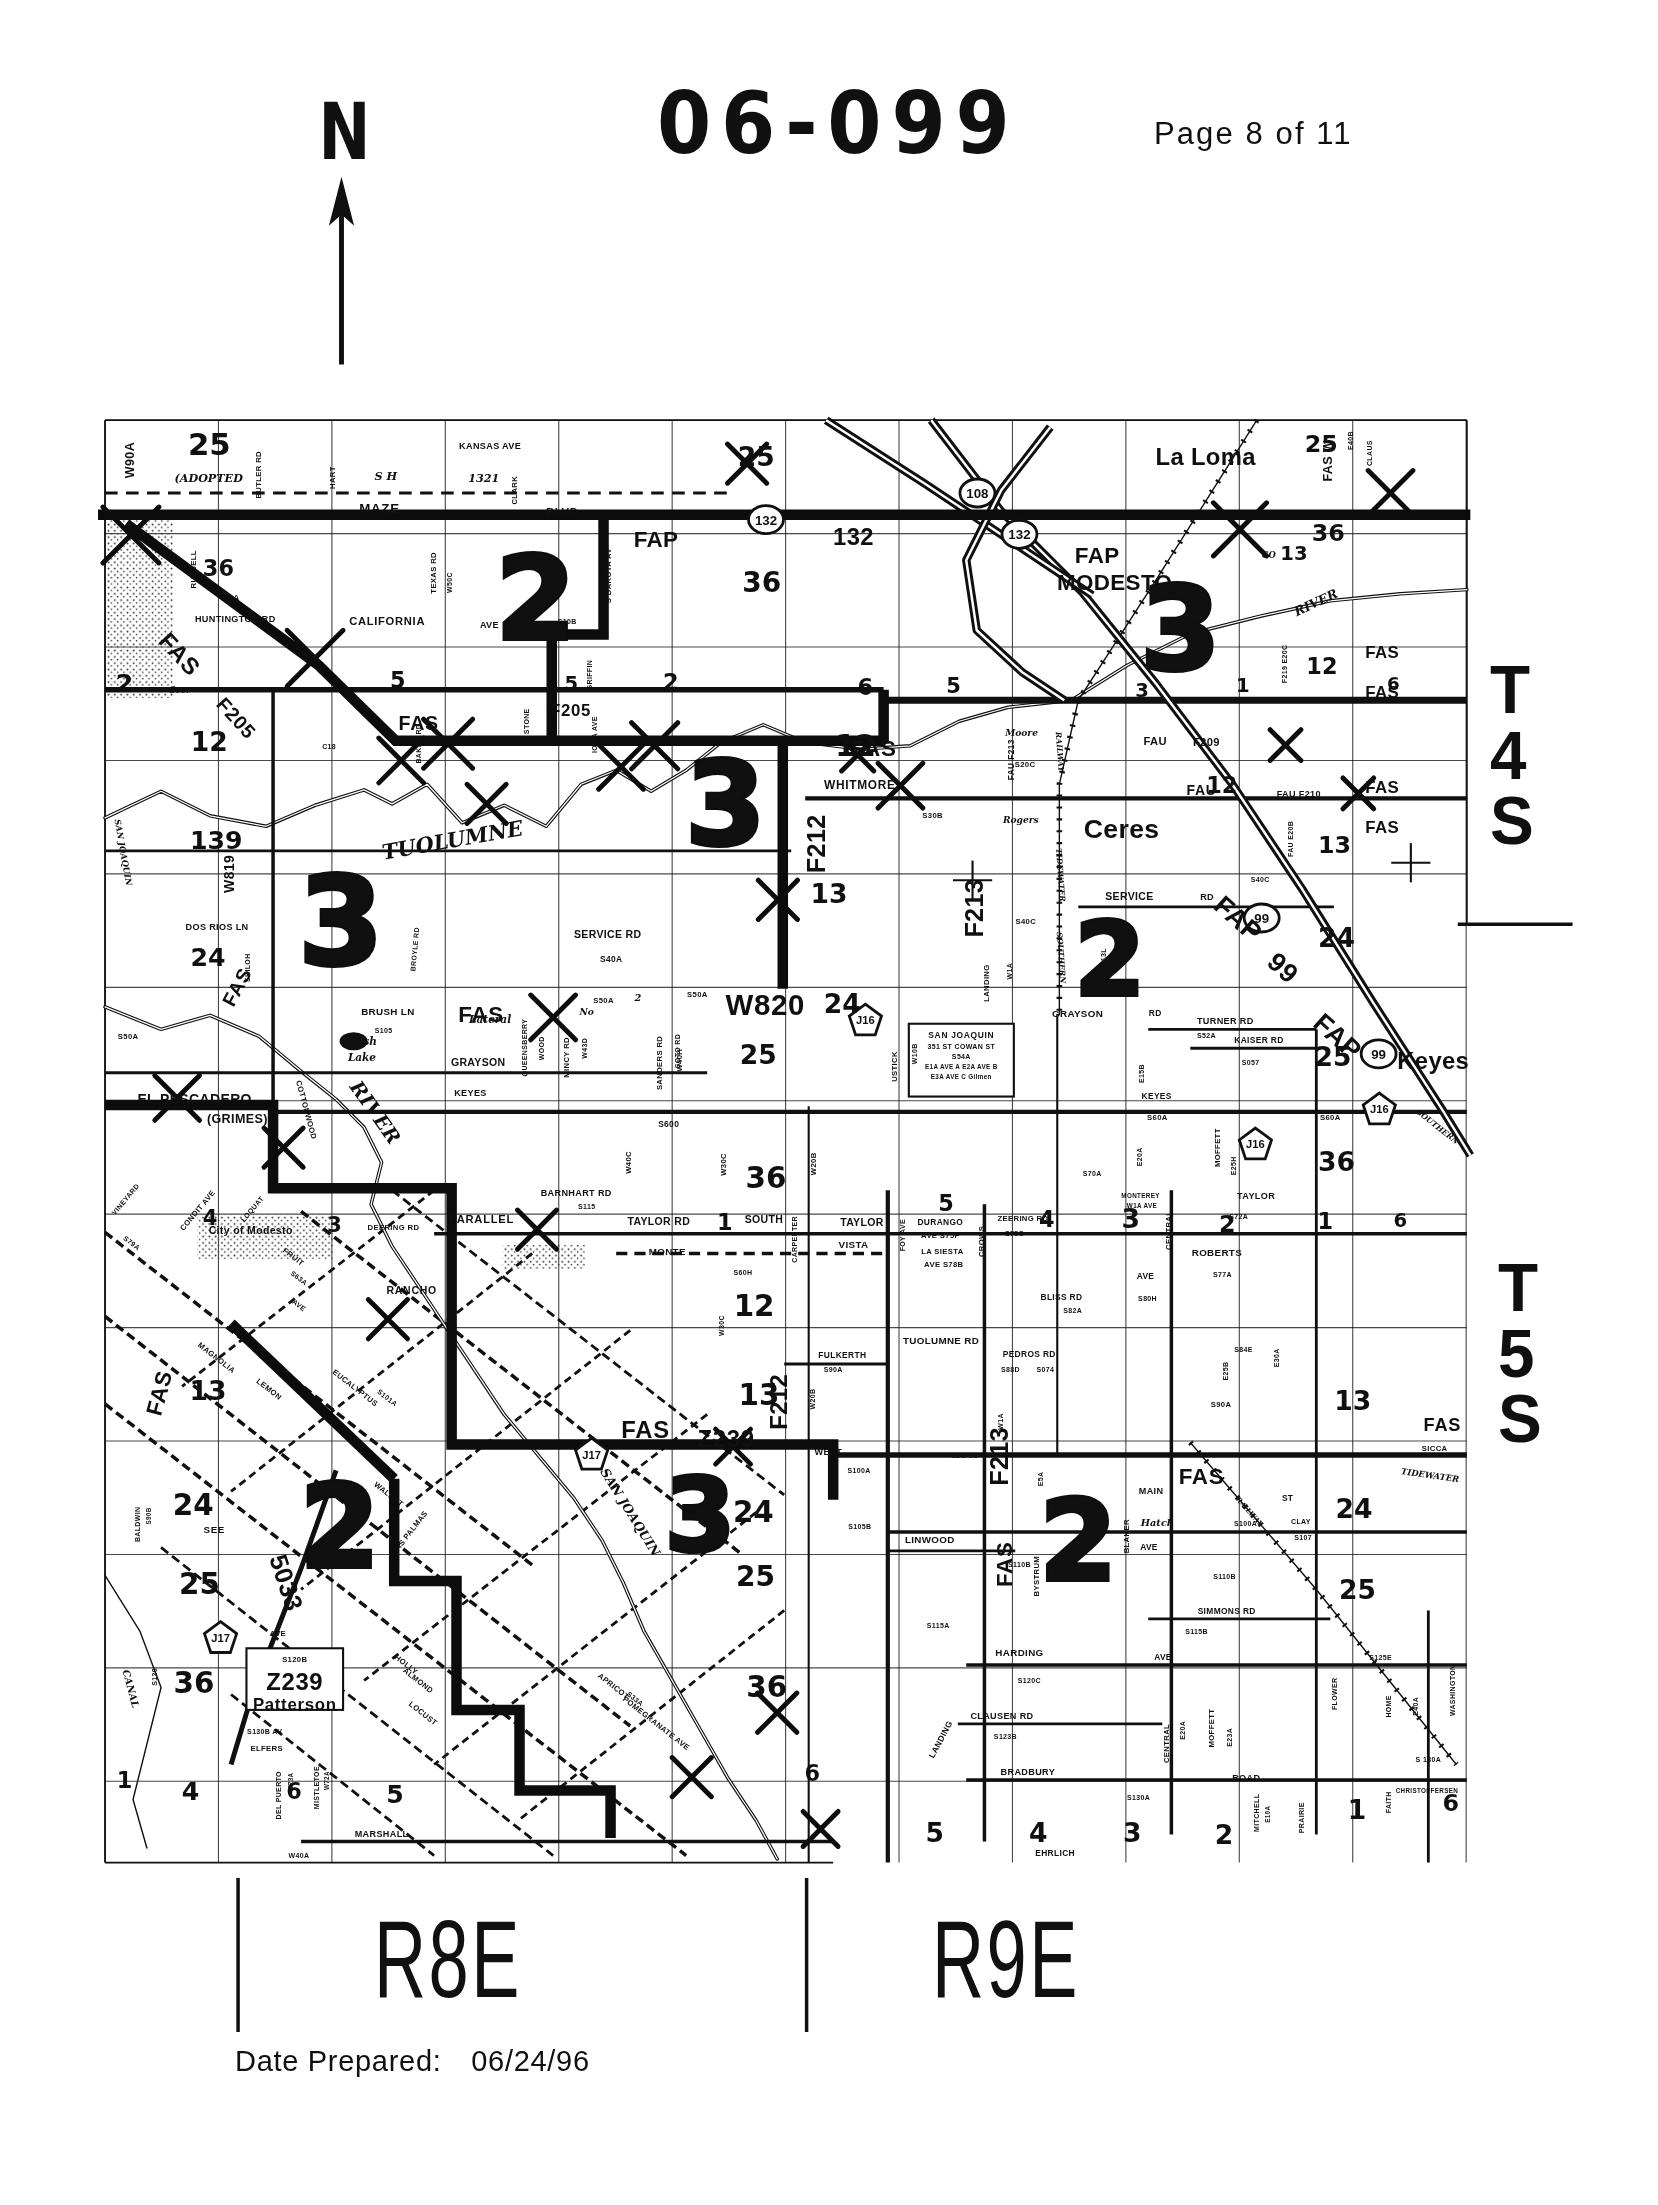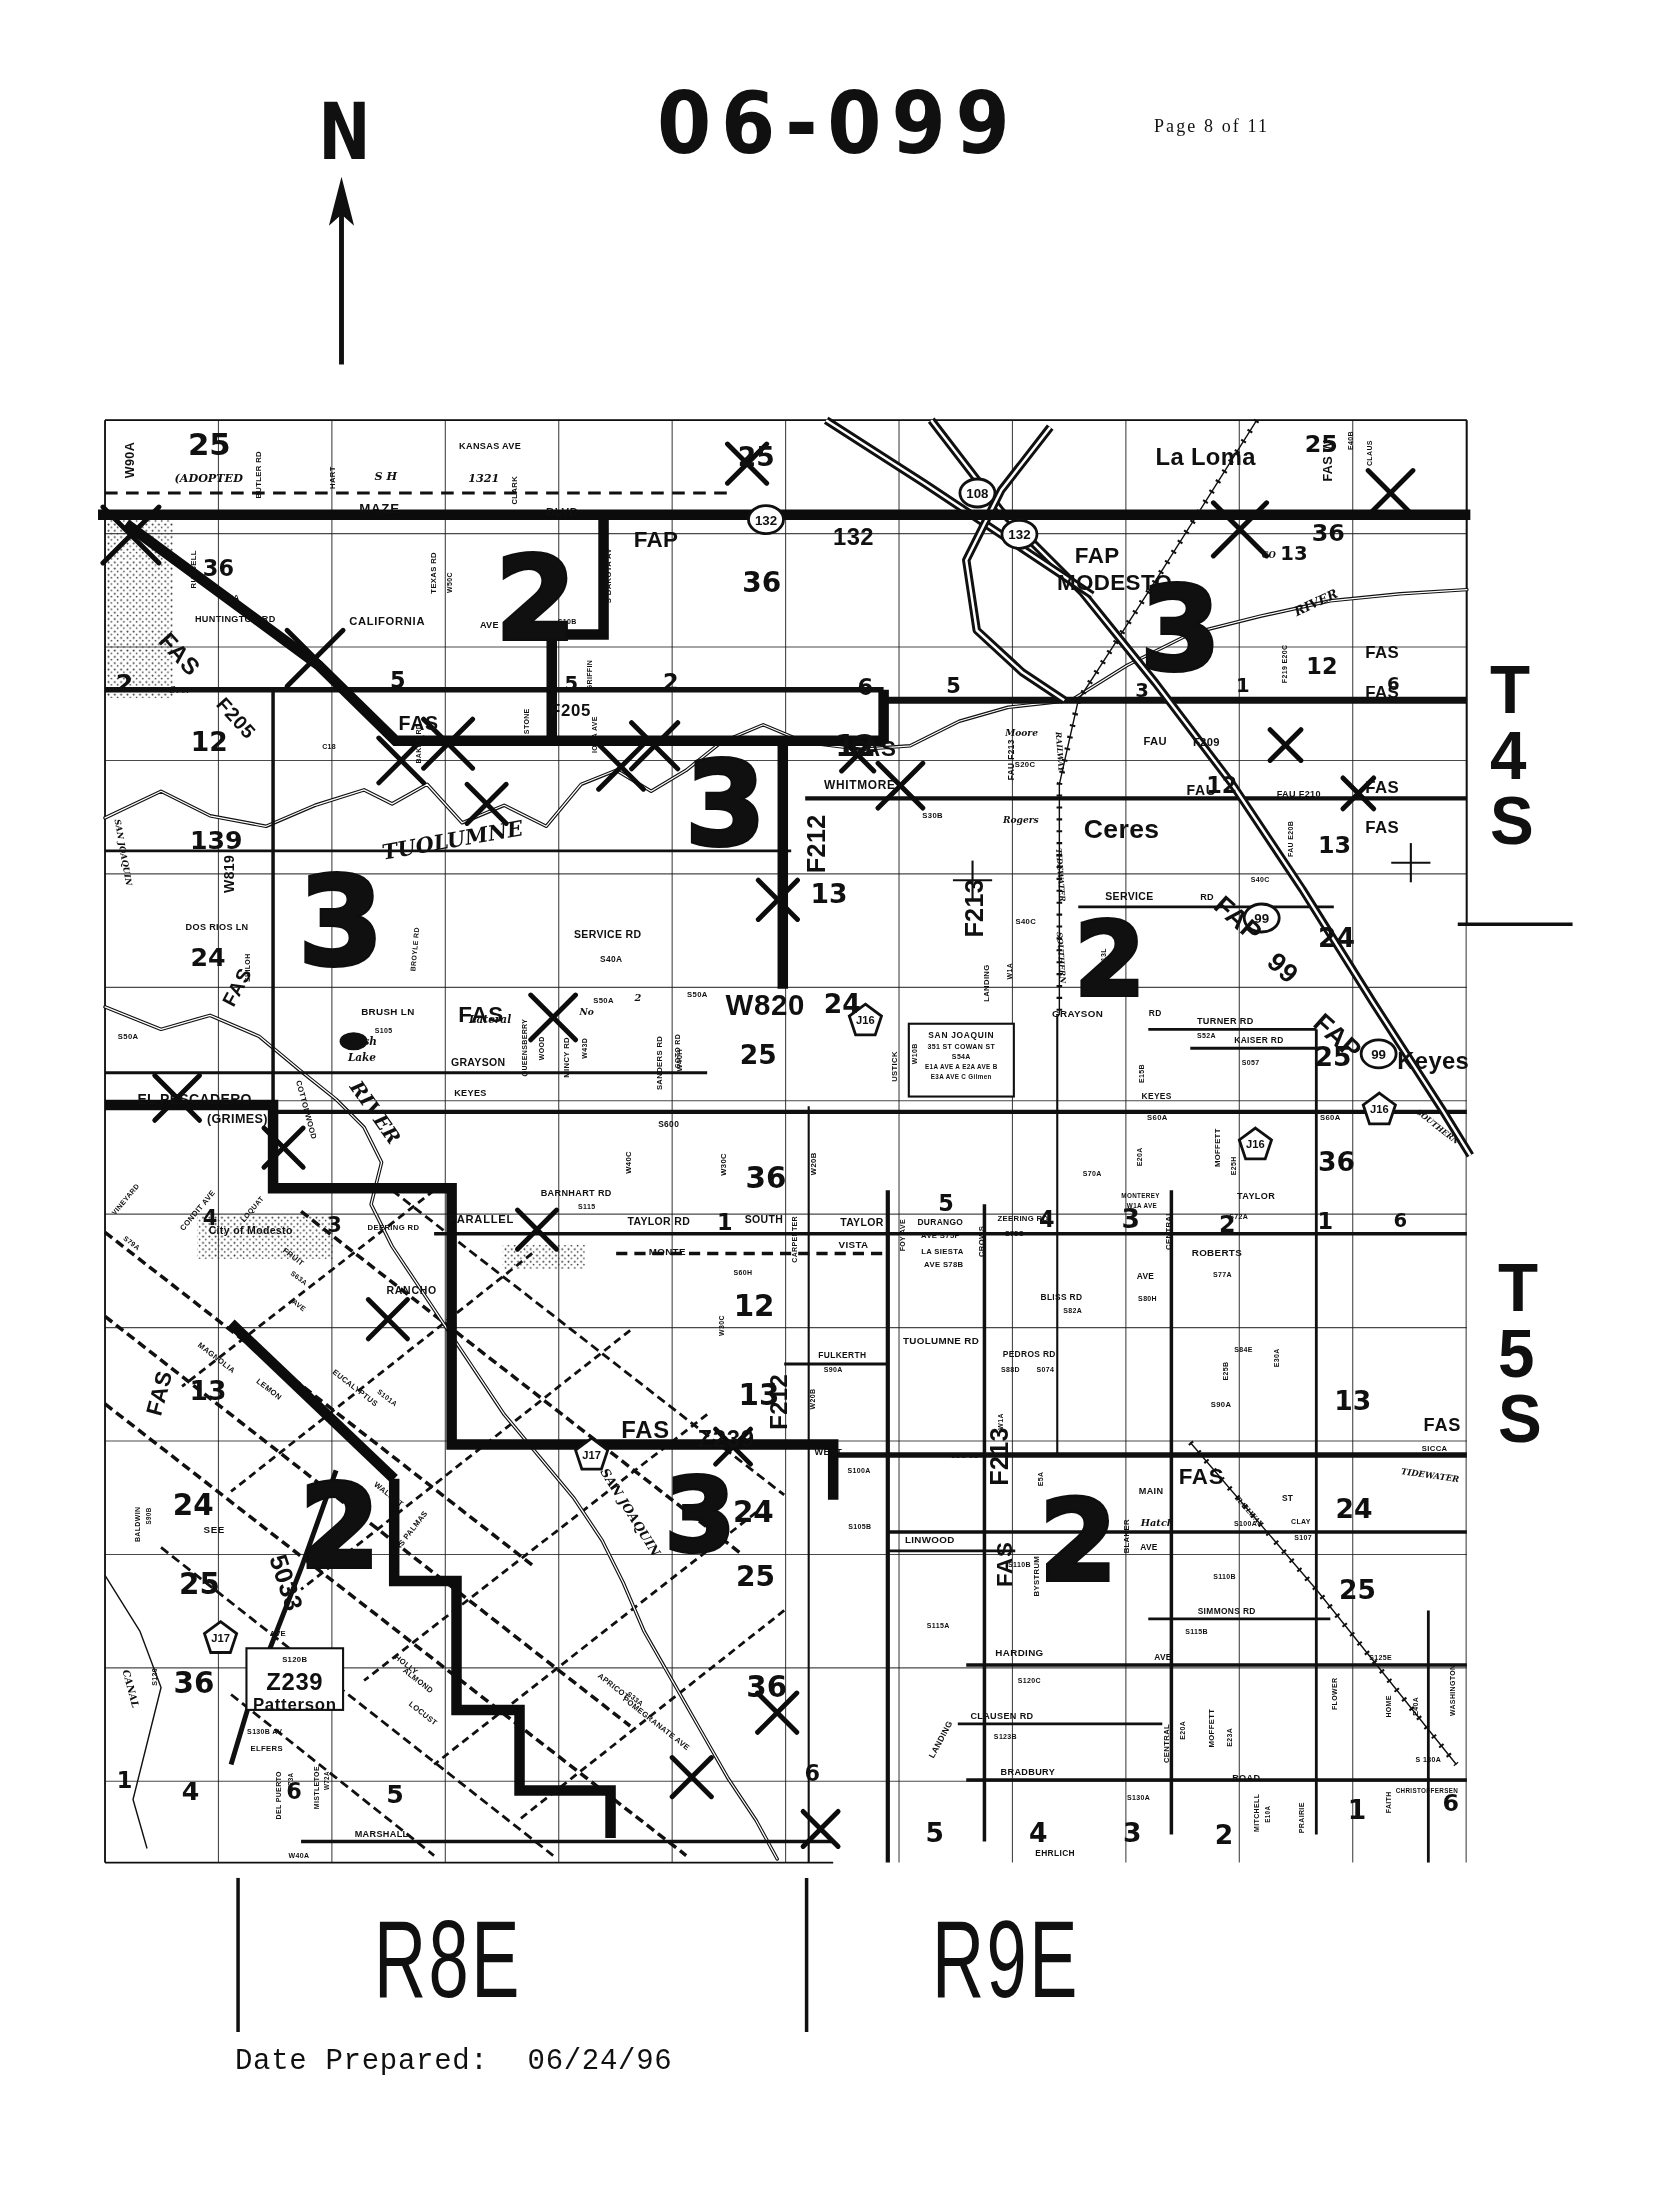--- a/index.html
+++ b/index.html
@@ -3,32 +3,32 @@
 <meta charset="utf-8">
 <style>
   html,body{margin:0;padding:0;background:#fff}
   .page{position:relative;width:1658px;height:2205px;background:#fff;overflow:hidden;
         font-family:"Liberation Sans",sans-serif;color:#101010}
   .north{position:absolute;left:314px;top:95px;font-family:"DejaVu Sans",sans-serif;
          font-weight:700;font-size:73px;line-height:1;transform:scale(.85,1.08)}
   .north-arrow{position:absolute;left:319px;top:174px}
   .doc-number{position:absolute;left:657px;top:84px;font-family:"DejaVu Sans",sans-serif;
          font-weight:800;font-size:78px;letter-spacing:9.8px;transform:scaleY(1.1);line-height:1}
-  .page-ind{position:absolute;left:1154px;top:116px;font-family:Liberation Serif, serif;
-         font-size:18px;letter-spacing:2.1px}
+  .page-ind{position:absolute;left:1154px;top:116px;font-family:Liberation Sans, sans-serif;
+         font-size:31px;letter-spacing:2.1px}
   .township{position:absolute;font-family:"Liberation Sans",sans-serif;font-weight:600;
          font-size:69px;line-height:.95;width:1ch;word-break:break-all;text-align:center;
          transform:scaleX(.95)}
   .t4s{left:1489px;top:657px}
   .t5s{left:1497px;top:1255px}
   .range{position:absolute;font-family:"Liberation Sans",sans-serif;font-weight:500;
          font-size:85px;transform:scale(.85,1.28);letter-spacing:2.8px;line-height:1}
   .r8e{left:361px;top:1917px}
   .r9e{left:919px;top:1917px}
-  .dateline{position:absolute;left:235px;top:2045px;font-family:Liberation Mono, monospace;
+  .dateline{position:absolute;left:235px;top:2045px;font-family:Liberation Sans, sans-serif;
          font-size:29px;letter-spacing:0.7px;white-space:nowrap}
   .dateline .val{margin-left:21px}
   svg text{fill:#101010}
   .lp{font-family:"Liberation Sans",sans-serif;font-weight:700;letter-spacing:.5px}
   .lb{font-family:"Liberation Sans",sans-serif;font-weight:800;letter-spacing:1px}
   .lh{font-family:"DejaVu Sans",sans-serif;font-weight:800}
   .li{font-family:"DejaVu Serif",serif;font-style:italic;font-weight:700}
   .lbig{font-family:"DejaVu Sans",sans-serif;font-weight:800;paint-order:stroke;
         stroke:#0e0e0e;stroke-width:6px}
   .shield-t{font-family:"Liberation Sans",sans-serif;font-weight:800}

